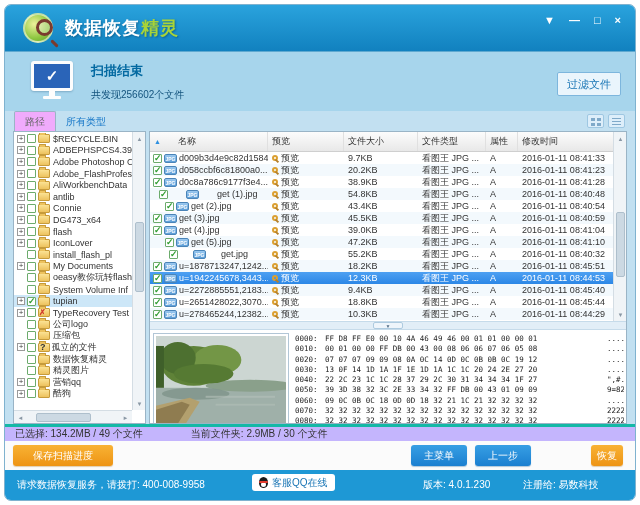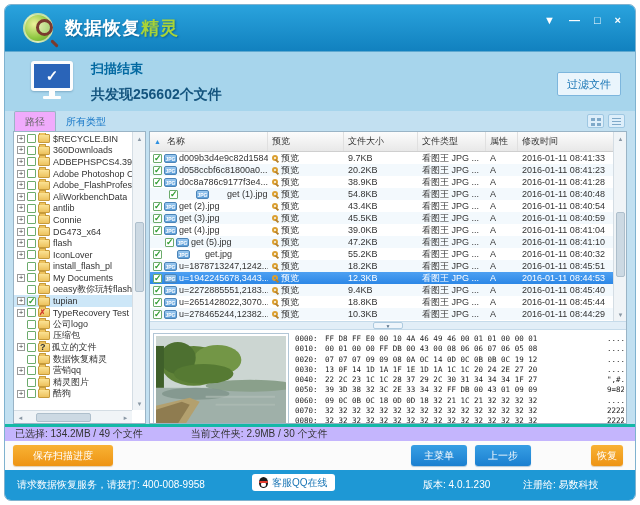--- a/index.html
+++ b/index.html
@@ -18,21 +18,21 @@
 
   
   .header { height:60px; background:#a7d5ec; border-top:1px solid #5fa9d0; display:flex; align-items:center; padding:0 14px; position:relative; flex:0 0 auto; }
   .monitor { width:42px; height:42px; position:relative; margin-left:12px; }
   .monitor .screen-frame { width:42px; height:30px; background:#fdfdfd; border-radius:3px; padding:3px; box-shadow:0 1px 2px rgba(0,50,90,.25); }
   .monitor .screen { width:100%; height:100%; background:#2a64b8; display:flex; align-items:center; justify-content:center; color:#fff; font-size:15px; font-weight:bold; }
   .monitor .neck { width:6px; height:5px; background:#fdfdfd; margin:0 auto; }
   .monitor .base { width:18px; height:3px; background:#fdfdfd; margin:0 auto; border-radius:1px; }
   .header-texts { margin-left:18px; }
   .scan-title { font-size:13px; font-weight:bold; color:#0369a1; margin-bottom:8px; }
-  .scan-sub { font-size:14px; font-weight:bold; color:#14547e; }
+  .scan-sub { font-size:10px; font-weight:normal; color:#14547e; }
   .filter-btn { position:absolute; right:14px; top:20px; width:64px; height:24px; background:#eaf5fc; border:1px solid #7db6dd; color:#1a76b5; font-size:11px; display:flex; align-items:center; justify-content:center; cursor:pointer; border-radius:2px; }
 
   
   .tabsrow { height:20px; position:relative; padding-left:9px; display:flex; align-items:flex-end; flex:0 0 auto; }
   .tab { font-size:10px; padding:3px 10px 2px; cursor:pointer; }
   .tab.active { background:#f0abfc; border:1px solid #9ab4c6; border-bottom:none; color:#666; border-radius:2px 2px 0 0; }
   .tab.inactive { color:#1878c8; }
   .view-icons { position:absolute; right:10px; top:3px; display:flex; gap:4px; }
   .view-icon { width:17px; height:14px; background:#ddeefa; border:1px solid #9ec7e2; border-radius:2px; position:relative; cursor:pointer; }
   .view-icon.grid::before { content:""; position:absolute; left:3px; top:3px; width:4px; height:3px; background:#7fa9c9; box-shadow:6px 0 #7fa9c9, 0 5px #7fa9c9, 6px 5px #7fa9c9; }
@@ -62,21 +62,21 @@
   .vscroll { position:absolute; right:0; top:0; bottom:13px; width:13px; background:#f0f4f7; border-left:1px solid #d4dde4; }
   .hscroll { position:absolute; left:0; bottom:0; right:13px; height:13px; background:#f0f4f7; border-top:1px solid #d4dde4; }
   .sb-arrow { position:absolute; width:13px; height:13px; color:#8a98a5; font-size:6px; display:flex; align-items:center; justify-content:center; cursor:pointer; }
   .vthumb { position:absolute; left:2px; width:9px; background:#ccd9e3; border:1px solid #aebfcc; border-radius:2px; cursor:pointer; }
   .hthumb { position:absolute; top:2px; height:9px; background:#ccd9e3; border:1px solid #aebfcc; border-radius:2px; cursor:pointer; }
 
   
   .right-panel { position:absolute; left:144px; right:8px; top:0; height:293px; background:#fff; border:1px solid #9ab4c6; display:flex; flex-direction:column; overflow:hidden; }
   .table-wrap { flex:0 0 189px; position:relative; }
   .t-header { display:flex; height:20px; background:linear-gradient(#fcfcfc,#e8e8e8); border-bottom:1px solid #cfcfcf; font-size:9px; color:#333; align-items:center; }
-  .t-header .hc { padding-left:4px; border-right:1px solid #e0e0e0; height:100%; display:flex; align-items:center; gap:6px; }
+  .t-header .hc { padding-left:4px; border-right:1px solid #e0e0e0; height:100%; display:flex; align-items:center; gap:17px; }
   .sort-arrow { color:#2d8fe0; font-size:7px; }
   .col-name { flex:0 0 118px; }
   .col-prev { flex:0 0 76px; }
   .col-size { flex:0 0 74px; }
   .col-type { flex:0 0 68px; }
   .col-attr { flex:0 0 32px; }
   .col-time { flex:1 1 auto; border-right:none !important; }
   .t-body { position:absolute; top:20px; left:0; right:13px; bottom:0; overflow:hidden; }
   .t-row { display:flex; height:12px; align-items:center; font-size:9px; color:#333; }
   .t-row:nth-child(even) { background:#f3f9fd; }
@@ -175,27 +175,20 @@
       <div class="tree-items">
 
           <div class="tree-item">
             <span class="exp show"></span>
             <span class="tcheck"></span>
             <span class="folder"></span>
 
             <span class="tlabel">$RECYCLE.BIN</span>
           </div>
 
-          <div class="tree-item">
-            <span class="exp show"></span>
-            <span class="tcheck"></span>
-            <span class="folder"></span>
-
-            <span class="tlabel">360Downloads</span>
-          </div>
 
           <div class="tree-item">
             <span class="exp show"></span>
             <span class="tcheck"></span>
             <span class="folder"></span>
 
             <span class="tlabel">ADBEPHSPCS4.39402</span>
           </div>
 
           <div class="tree-item">
@@ -279,20 +272,27 @@
           </div>
 
           <div class="tree-item">
             <span class="exp"></span>
             <span class="tcheck"></span>
             <span class="folder"></span>
 
             <span class="tlabel">oeasy教你玩转flash</span>
           </div>
 
+          <div class="tree-item">
+            <span class="exp"></span>
+            <span class="tcheck"></span>
+            <span class="folder"></span>
+
+            <span class="tlabel">System Volume Inf</span>
+          </div>
 
           <div class="tree-item selected">
             <span class="exp show"></span>
             <span class="tcheck on"></span>
             <span class="folder"></span>
 
             <span class="tlabel">tupian</span>
           </div>
 
           <div class="tree-item">
@@ -331,33 +331,33 @@
 
           <div class="tree-item">
             <span class="exp"></span>
             <span class="tcheck"></span>
             <span class="folder"></span>
 
             <span class="tlabel">数据恢复精灵</span>
           </div>
 
           <div class="tree-item">
+            <span class="exp"></span>
+            <span class="tcheck"></span>
+            <span class="folder"></span>
+
+            <span class="tlabel">精灵图片</span>
+          </div>
+
+          <div class="tree-item">
             <span class="exp show"></span>
             <span class="tcheck"></span>
             <span class="folder"></span>
 
             <span class="tlabel">营销qq</span>
-          </div>
-
-          <div class="tree-item">
-            <span class="exp"></span>
-            <span class="tcheck"></span>
-            <span class="folder"></span>
-
-            <span class="tlabel">精灵图片</span>
           </div>
 
           <div class="tree-item">
             <span class="exp show"></span>
             <span class="tcheck"></span>
             <span class="folder"></span>
 
             <span class="tlabel">酷狗</span>
           </div>
         </div>
@@ -431,37 +431,37 @@
                 <span class="mag"></span>
                 <span>预览</span>
               </div>
               <div class="cell col-size">38.9KB</div>
               <div class="cell col-type">看图王 JPG ...</div>
               <div class="cell col-attr">A</div>
               <div class="cell col-time">2016-01-11 08:41:28</div>
             </div>
 
             <div class="t-row">
-              <div class="cell col-name" style="padding-left:16px;gap:16px;">
+              <div class="cell col-name" style="padding-left:6px;gap:16px;">
                 <span class="fcheck"></span>
                 <span class="jpg-ic">JPG</span>
                 <span class="fname">get (1).jpg</span>
               </div>
               <div class="cell col-prev">
                 <span class="mag"></span>
                 <span>预览</span>
               </div>
               <div class="cell col-size">54.8KB</div>
               <div class="cell col-type">看图王 JPG ...</div>
               <div class="cell col-attr">A</div>
               <div class="cell col-time">2016-01-11 08:40:48</div>
             </div>
 
             <div class="t-row">
-              <div class="cell col-name" style="padding-left:0;">
+              <div class="cell col-name" style="padding-left:12px;">
                 <span class="fcheck"></span>
                 <span class="jpg-ic">JPG</span>
                 <span class="fname">get (2).jpg</span>
               </div>
               <div class="cell col-prev">
                 <span class="mag"></span>
                 <span>预览</span>
               </div>
               <div class="cell col-size">43.4KB</div>
               <div class="cell col-type">看图王 JPG ...</div>
@@ -511,21 +511,21 @@
                 <span class="mag"></span>
                 <span>预览</span>
               </div>
               <div class="cell col-size">47.2KB</div>
               <div class="cell col-type">看图王 JPG ...</div>
               <div class="cell col-attr">A</div>
               <div class="cell col-time">2016-01-11 08:41:10</div>
             </div>
 
             <div class="t-row">
-              <div class="cell col-name" style="padding-left:0;gap:13px;">
+              <div class="cell col-name" style="padding-left:16px;gap:13px;">
                 <span class="fcheck"></span>
                 <span class="jpg-ic">JPG</span>
                 <span class="fname">get.jpg</span>
               </div>
               <div class="cell col-prev">
                 <span class="mag"></span>
                 <span>预览</span>
               </div>
               <div class="cell col-size">55.2KB</div>
               <div class="cell col-type">看图王 JPG ...</div>

